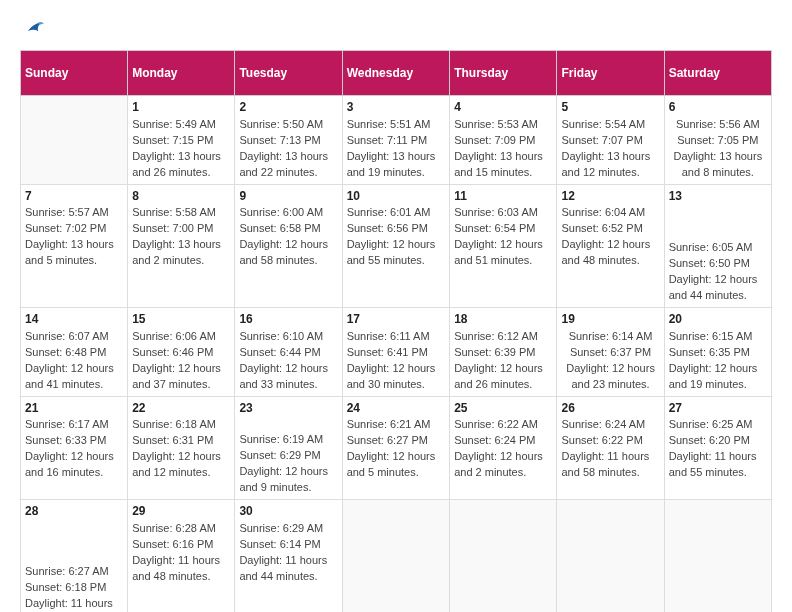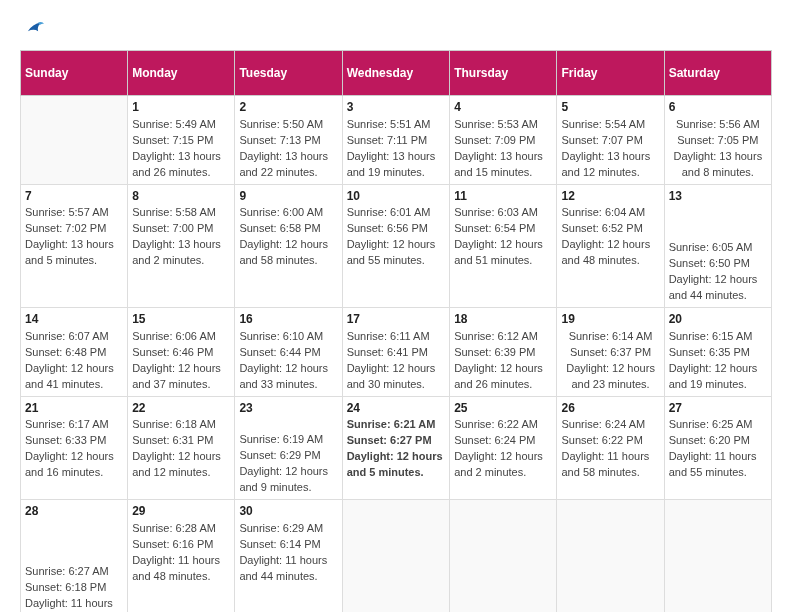--- a/index.html
+++ b/index.html
@@ -296,21 +296,21 @@
           </td>
           <td>
             <span class="day-number">23</span>
             <div class="day-info" style="white-space: pre-line; margin-top: 16px;">Sunrise: 6:19 AM
 Sunset: 6:29 PM
 Daylight: 12 hours
 and 9 minutes.</div>
           </td>
           <td>
             <span class="day-number">24</span>
-            <div class="day-info" style="white-space: pre-line; font-weight: bold;">Sunrise: 6:21 AM
+            <div class="day-info" style="white-space: pre-line;">Sunrise: 6:21 AM
 Sunset: 6:27 PM
 Daylight: 12 hours
 and 5 minutes.</div>
           </td>
           <td>
             <span class="day-number">25</span>
             <div class="day-info" style="white-space: pre-line;">Sunrise: 6:22 AM
 Sunset: 6:24 PM
 Daylight: 12 hours
 and 2 minutes.</div>

